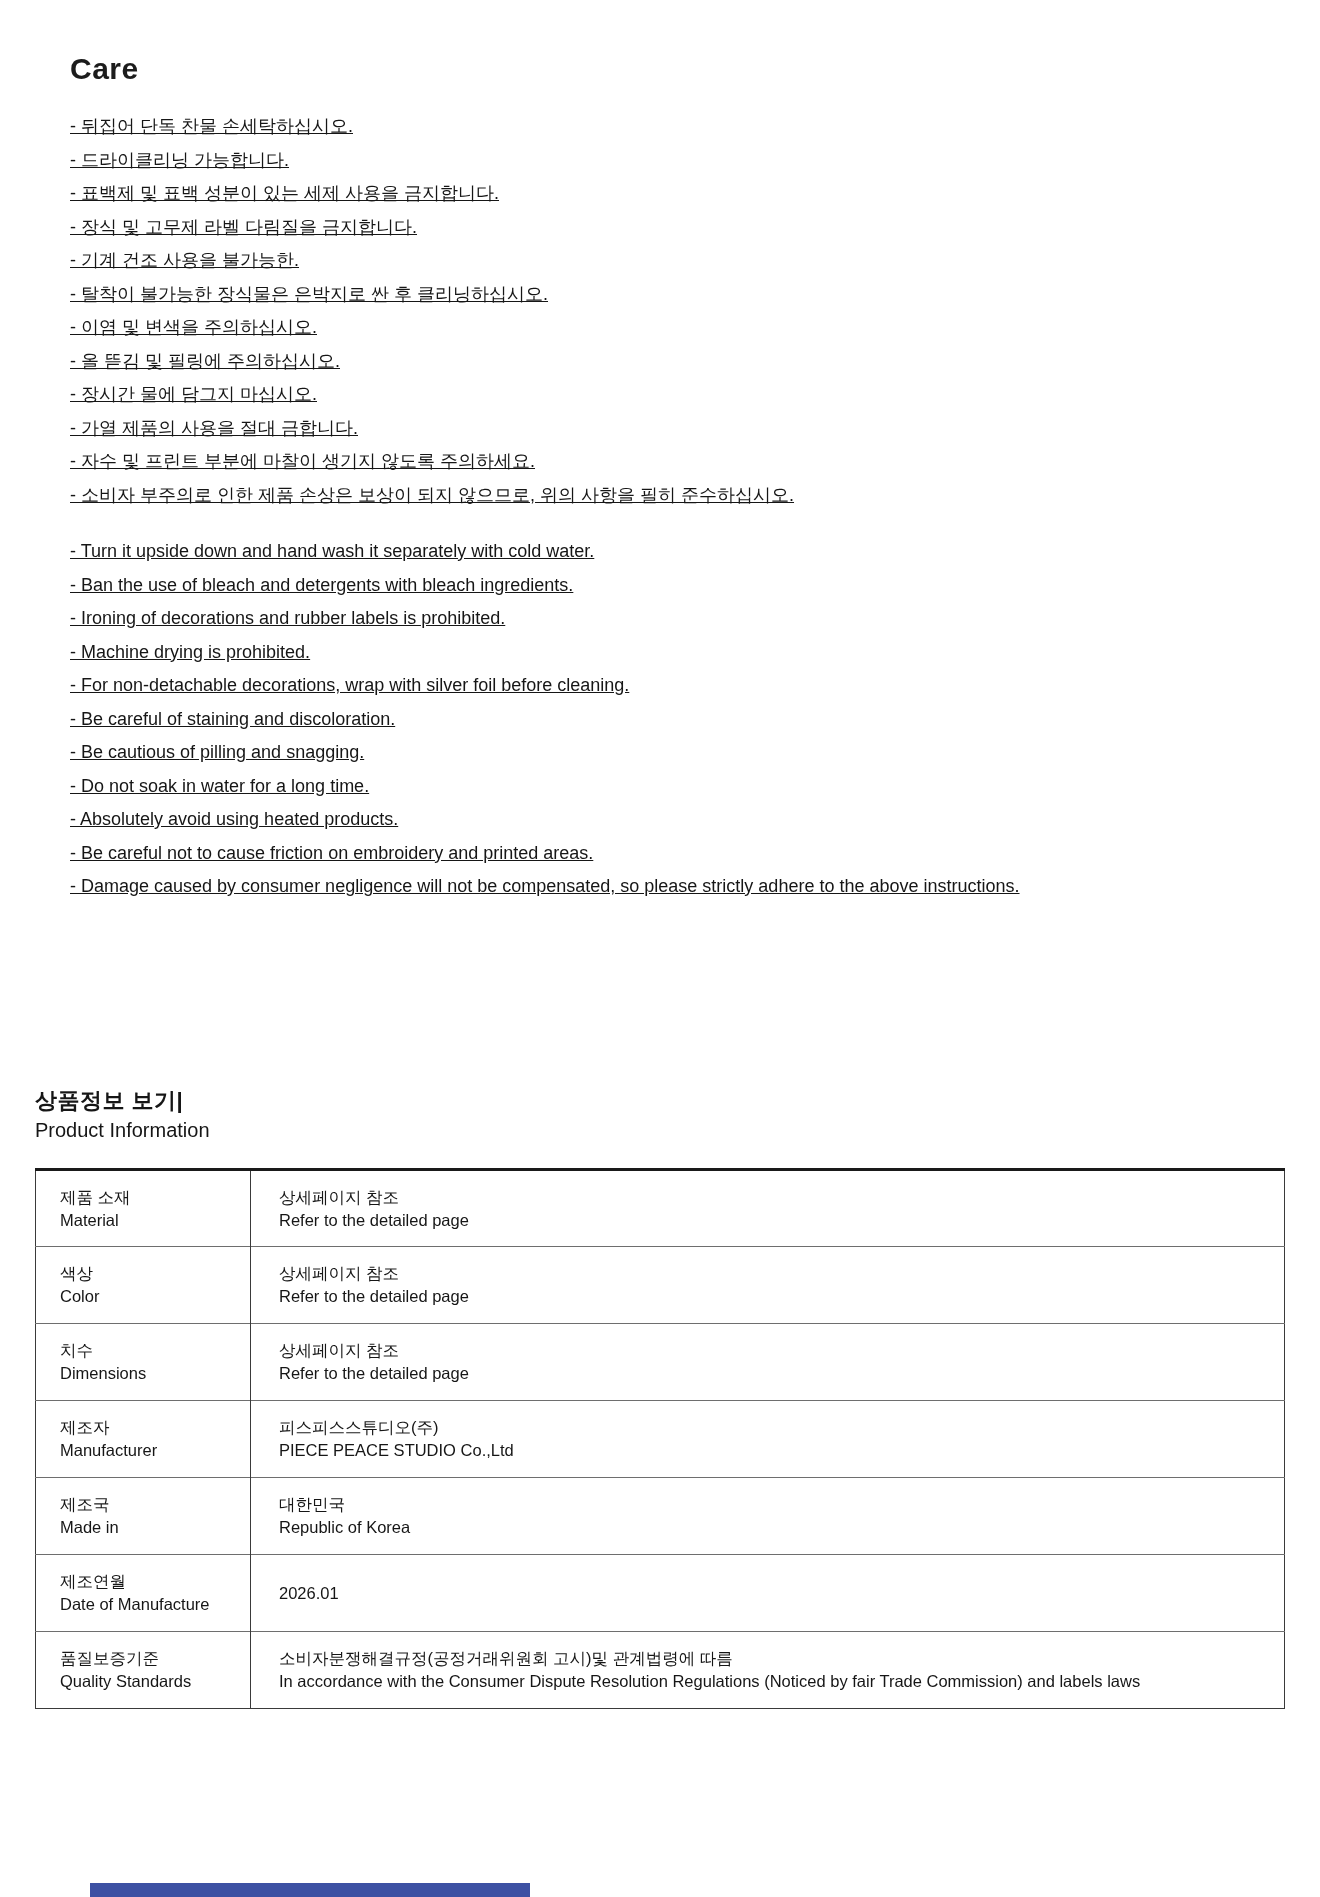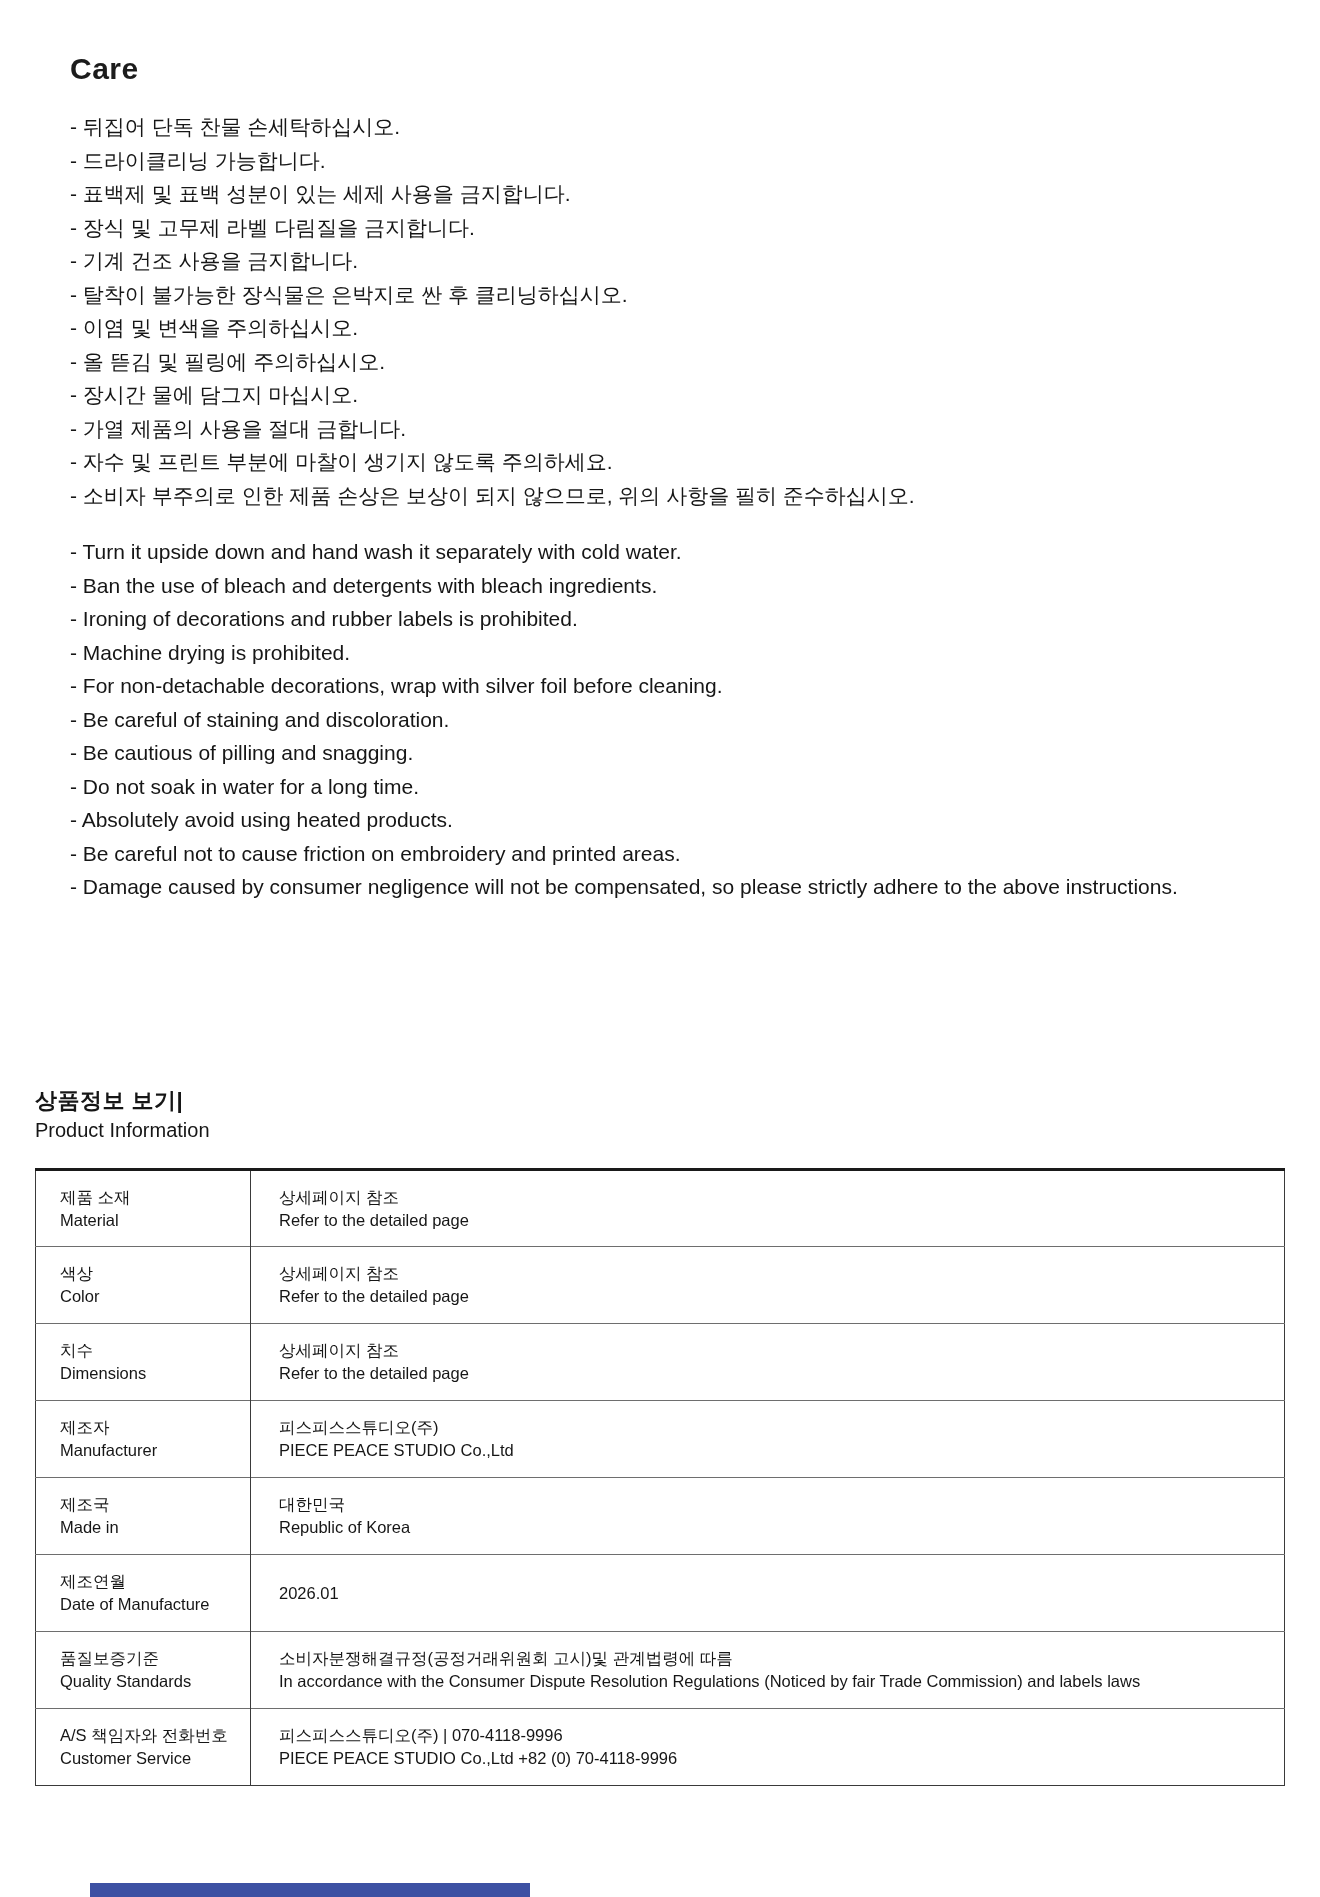--- a/index.html
+++ b/index.html
@@ -20,24 +20,25 @@
   
   .care { position:absolute; top:52px; left:70px; right:48px; }
   .care-title {
     font-size:30px;
     font-weight:600;
     letter-spacing:0.5px;
     color:#1c1c1c;
   }
   .care-list { list-style:none; }
   .care-list li {
-    font-size:21px;
+    font-size:18px;
     line-height:33.5px;
     color:#161616;
     white-space:nowrap;
+    text-decoration:underline;
   }
   .care-list.ko { margin-top:24px; }
   .care-list.en { margin-top:23px; }
 
   
   .product-info { position:absolute; top:1086px; left:35px; width:1096px; }
   .pi-title-ko {
     font-size:22px;
     font-weight:700;
     color:#161616;
@@ -92,21 +93,21 @@
 <div class="page">
 
   <section class="care">
     <h1 class="care-title">Care</h1>
 
     <ul class="care-list ko">
       <li>- 뒤집어 단독 찬물 손세탁하십시오.</li>
       <li>- 드라이클리닝 가능합니다.</li>
       <li>- 표백제 및 표백 성분이 있는 세제 사용을 금지합니다.</li>
       <li>- 장식 및 고무제 라벨 다림질을 금지합니다.</li>
-      <li>- 기계 건조 사용을 금지합니다.</li>
+      <li>- 기계 건조 사용을 불가능한.</li>
       <li>- 탈착이 불가능한 장식물은 은박지로 싼 후 클리닝하십시오.</li>
       <li>- 이염 및 변색을 주의하십시오.</li>
       <li>- 올 뜯김 및 필링에 주의하십시오.</li>
       <li>- 장시간 물에 담그지 마십시오.</li>
       <li>- 가열 제품의 사용을 절대 금합니다.</li>
       <li>- 자수 및 프린트 부분에 마찰이 생기지 않도록 주의하세요.</li>
       <li>- 소비자 부주의로 인한 제품 손상은 보상이 되지 않으므로, 위의 사항을 필히 준수하십시오.</li>
     </ul>
 
     <ul class="care-list en">
@@ -193,29 +194,19 @@
         <tr>
           <td class="pi-label">
             <div class="cell-line">품질보증기준</div>
             <div class="cell-line">Quality Standards</div>
           </td>
           <td class="pi-value">
             <div class="cell-line">소비자분쟁해결규정(공정거래위원회 고시)및 관계법령에 따름</div>
             <div class="cell-line">In accordance with the Consumer Dispute Resolution Regulations (Noticed by fair Trade Commission) and labels laws</div>
           </td>
         </tr>
-        <tr>
-          <td class="pi-label">
-            <div class="cell-line">A/S 책임자와 전화번호</div>
-            <div class="cell-line">Customer Service</div>
-          </td>
-          <td class="pi-value">
-            <div class="cell-line">피스피스스튜디오(주) | 070-4118-9996</div>
-            <div class="cell-line">PIECE PEACE STUDIO Co.,Ltd  +82 (0) 70-4118-9996</div>
-          </td>
-        </tr>
       </tbody>
     </table>
   </section>
 
   <div class="footer-bar"></div>
 
 </div>
 
 </body></html>

